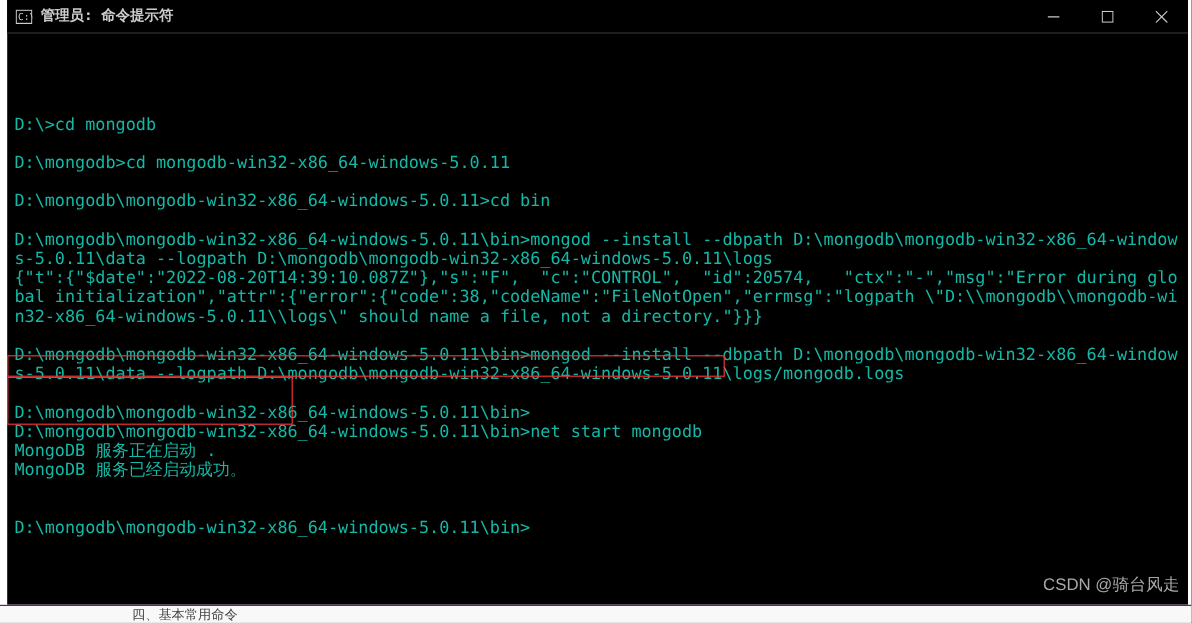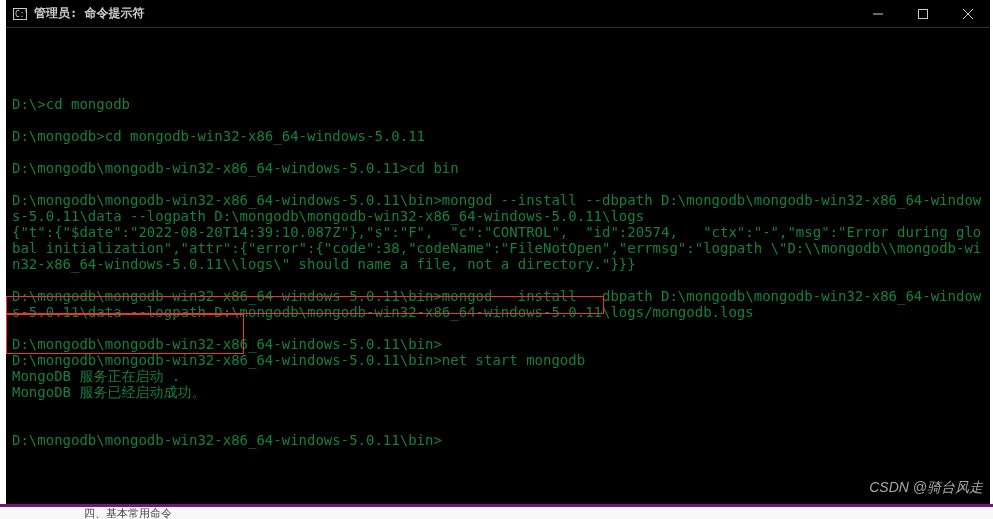--- a/index.html
+++ b/index.html
@@ -47,54 +47,53 @@
       height: 100%;
       display: flex;
       align-items: center;
       justify-content: center;
       color: #ccc;
     }
     .win-btn svg { stroke: #ccc; }
     .terminal {
       flex: 1;
       padding: 4px 6px;
-      color: #15803d;
+      color: #14b8a6;
       font-family: "NSimSun", "SimSun", "Consolas", monospace;
       font-size: 14px;
       line-height: 16px;
       white-space: pre-wrap;
       word-break: break-all;
       position: relative;
     }
     .line { min-height: 16px; }
     .box-red {
       position: absolute;
       border: 1px solid #e33;
       pointer-events: none;
     }
     .watermark {
       position: absolute;
       right: 10px;
       bottom: 22px;
       color: #a8a8a8;
       font-size: 14px;
       font-family: Arial, sans-serif;
-      font-style: italic;
     }
     .bottom-strip {
       position: absolute;
       left: 0;
       bottom: 0;
       height: 15px;
       width: 993px;
       background: #f8f8f8;
-      border-top: 3px solid #701a75;
+      border-top: 1px solid #701a75;
       font-size: 11px;
       color: #444;
-      padding-left: 84px;
+      padding-left: 110px;
       display: flex;
       align-items: center;
     }
   </style>
 </head>
 <body>
 
 <div class="window">
   <div class="titlebar">
     <span class="titlebar-icon">

